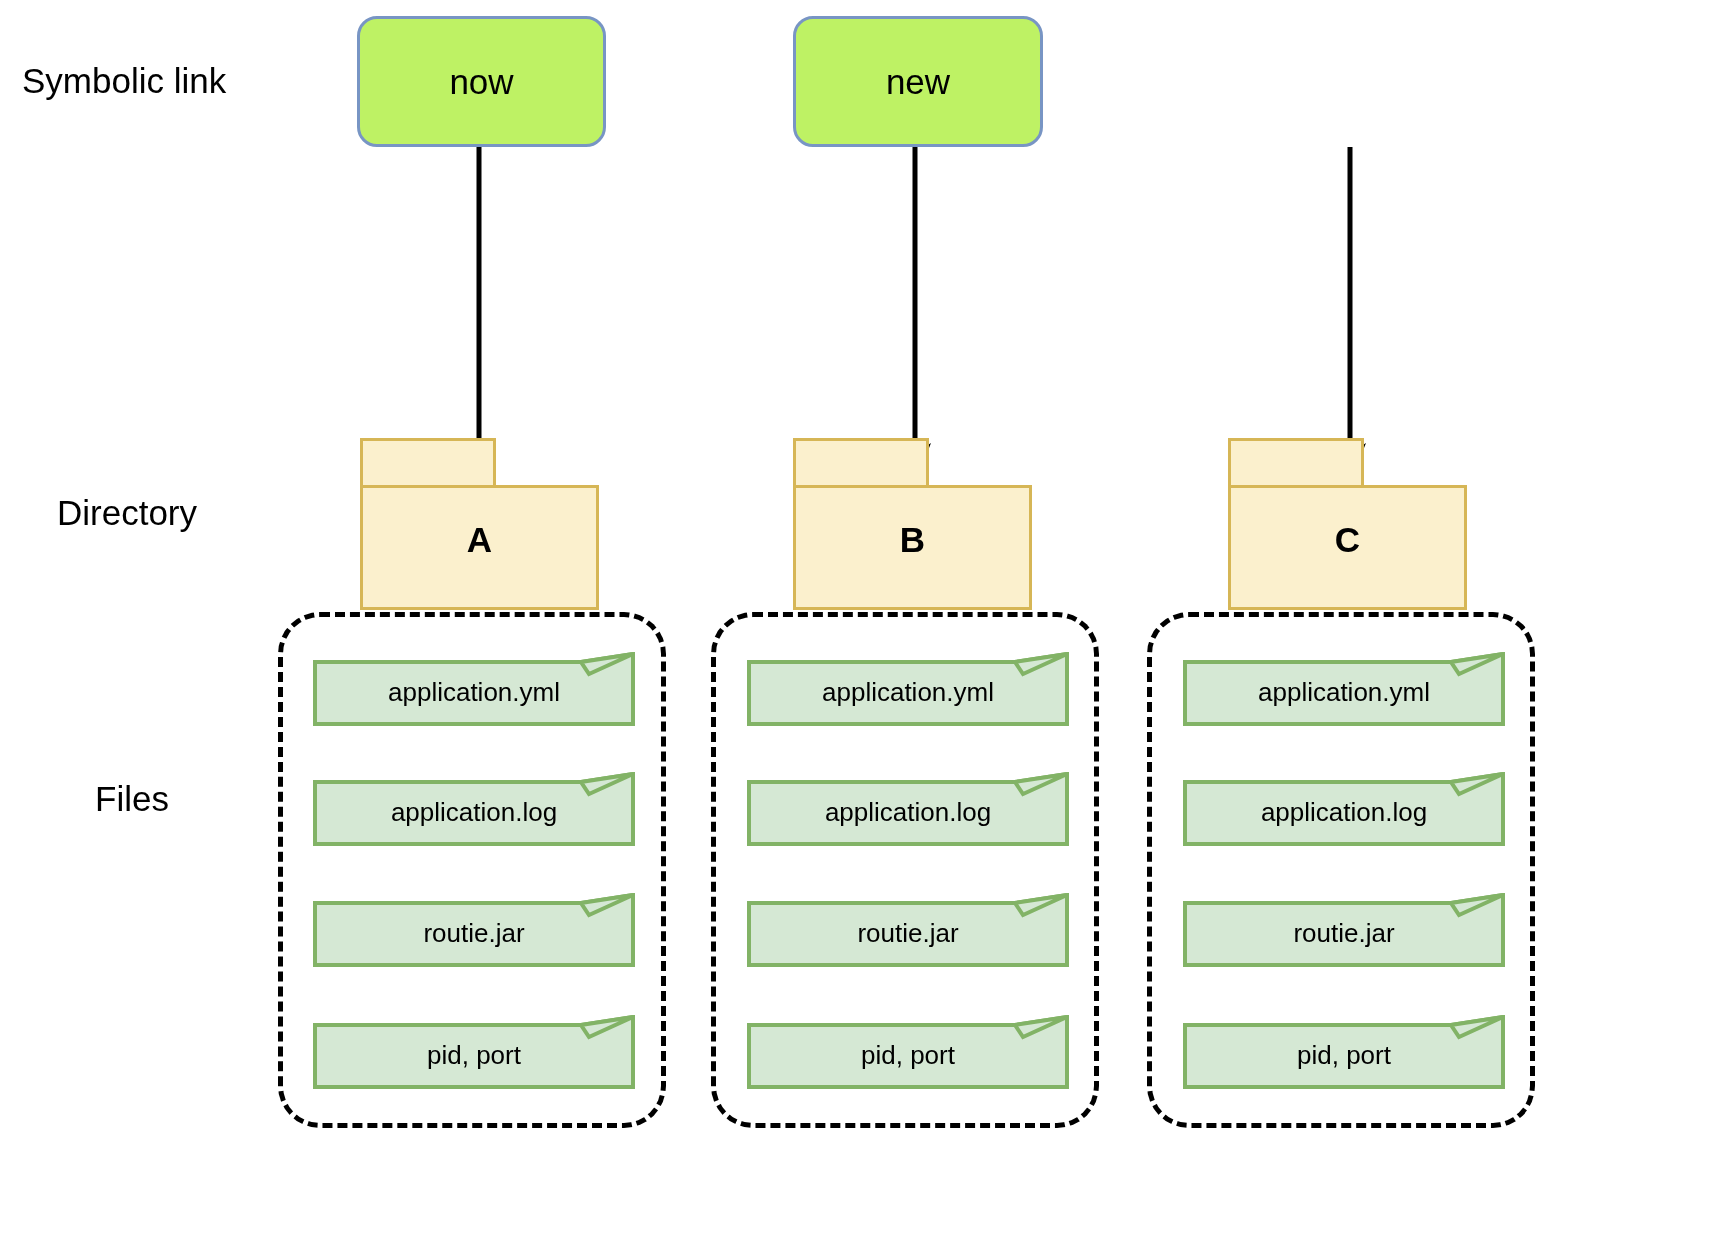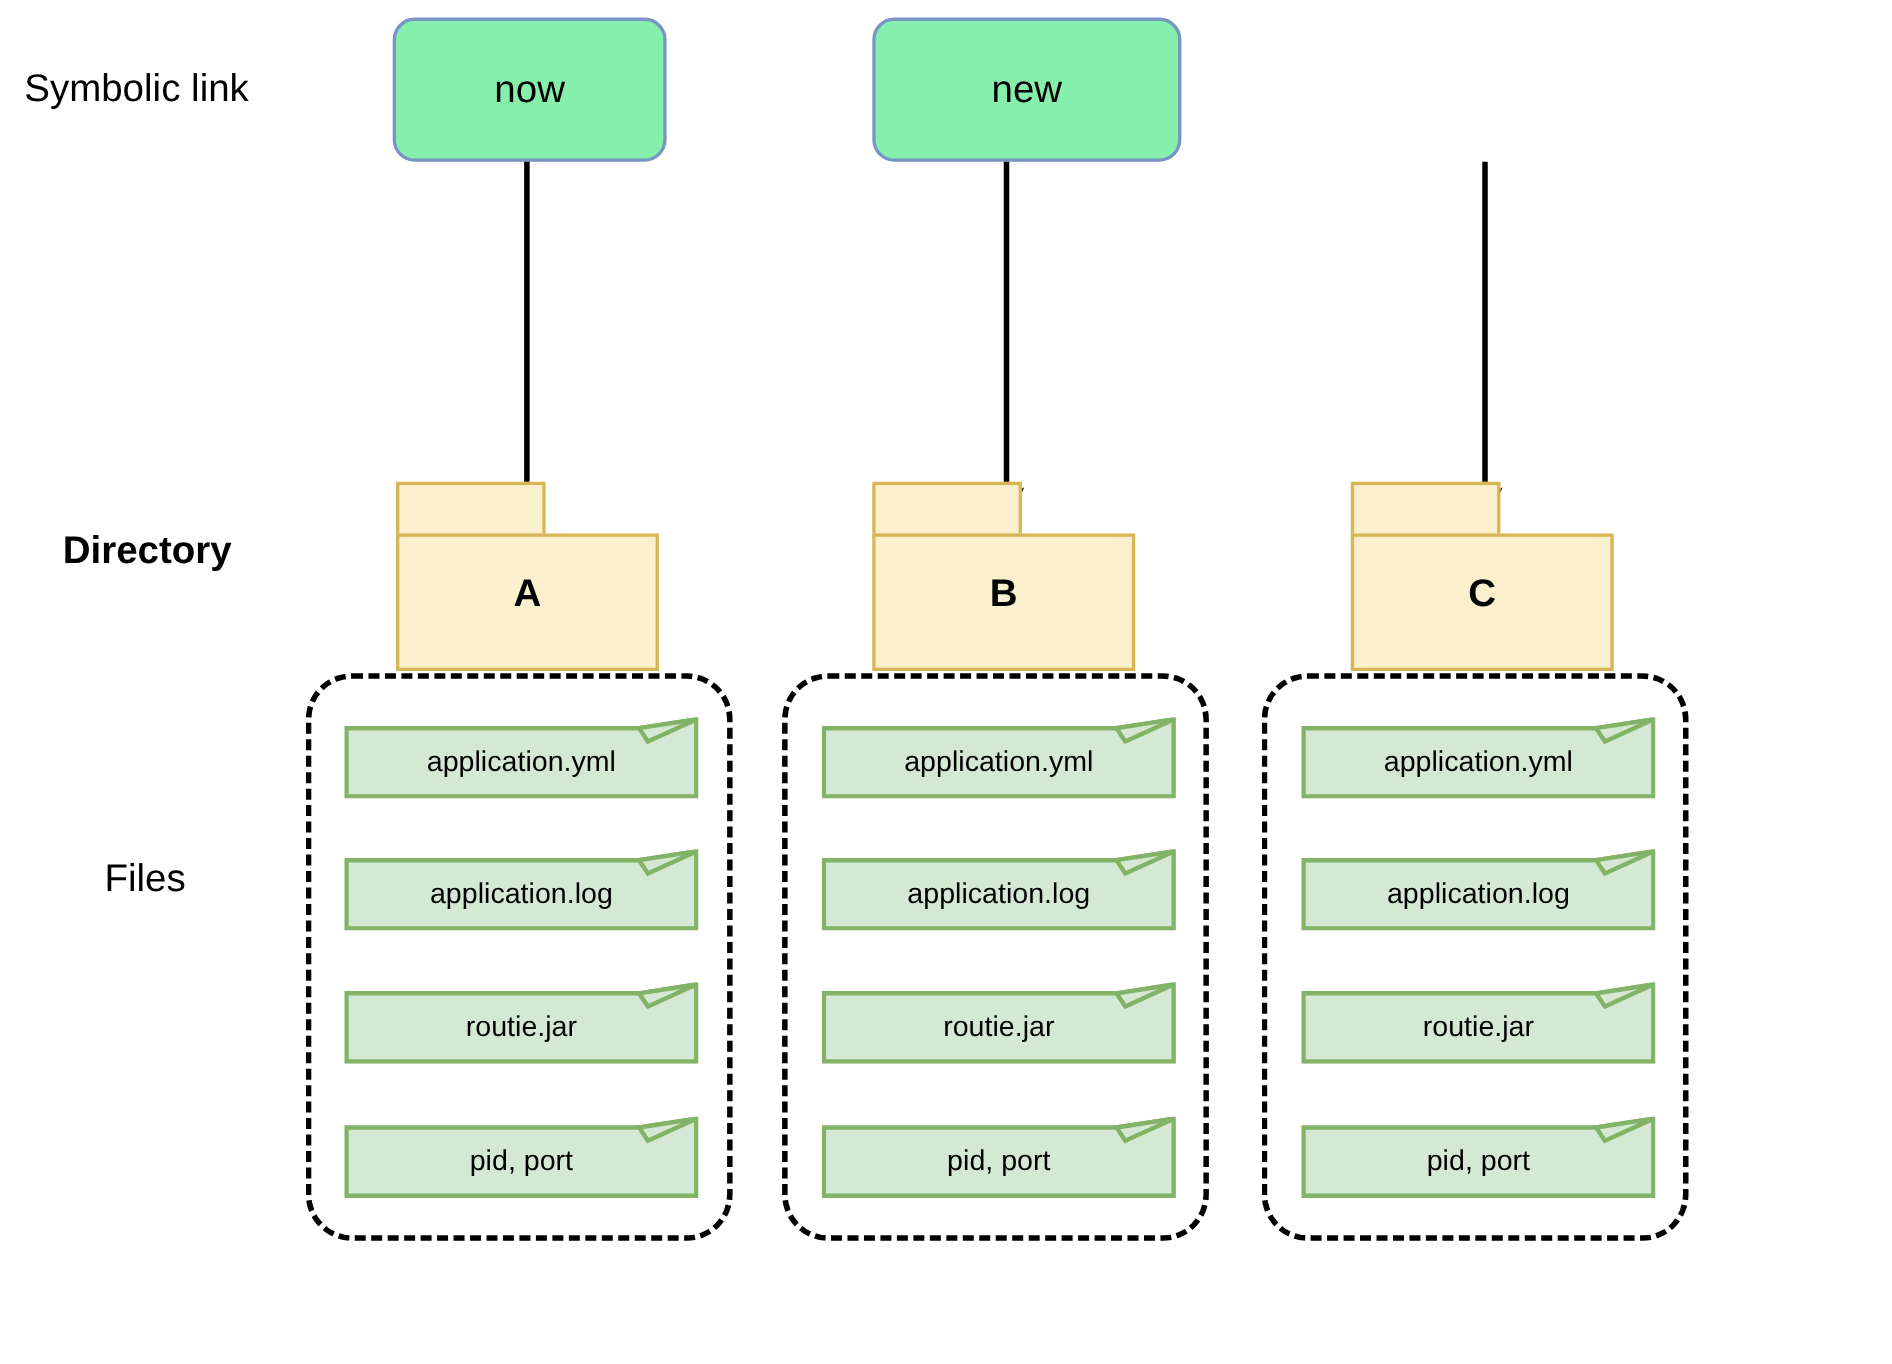--- a/index.html
+++ b/index.html
@@ -23,28 +23,28 @@
   
   .row-label {
     position: absolute;
     color: #000000;
     font-size: 35px;
     line-height: 1;
     white-space: nowrap;
     text-align: center;
   }
   #label-symlink { left: 22px;  top: 63px; }
-  #label-directory { left: 57px; top: 483px; font-weight: bold; }
+  #label-directory { left: 57px; top: 495px; }
   #label-files { left: 95px; top: 781px; }
 
   
   .symlink-box {
     position: absolute;
     height: 131px;
-    background: #86efac;
+    background: #bef264;
     border: 3px solid #7895c4;
     border-radius: 20px;
     box-sizing: border-box;
     display: flex;
     align-items: center;
     justify-content: center;
     color: #000000;
     font-size: 35px;
   }
 
@@ -180,21 +180,21 @@
   </div>
 
   <div class="file-note" style="left:313px; top:1015px; width:322px;">
     <svg viewBox="0 0 322 74" preserveAspectRatio="none">
       <path d="M 2 10 L 268 10 L 320 2 L 320 72 L 2 72 Z" fill="#d5e8d4" stroke="#82b366" stroke-width="4"></path>
       <path d="M 268 10 L 320 2 L 276 22 Z" fill="#d5e8d4" stroke="#82b366" stroke-width="4"></path>
     </svg>
     <span class="file-label">pid, port</span>
   </div>
 
-  <div class="symlink-box" style="left:793px; top:16px; width:281px;">
+  <div class="symlink-box" style="left:793px; top:16px; width:250px;">
     <span>new</span>
   </div>
 
   <svg class="arrow" style="left:895px; top:147px; width:40px; height:340px;" viewBox="0 0 40 340">
     <line x1="20" y1="0" x2="20" y2="310" stroke="#000000" stroke-width="5"></line>
     <path d="M 20 336 L 4 296 L 20 306 L 36 296 Z" fill="#000000"></path>
   </svg>
 
   <div class="folder" style="left:793px; top:438px; width:239px; height:172px;">
     <div class="tab"></div>

